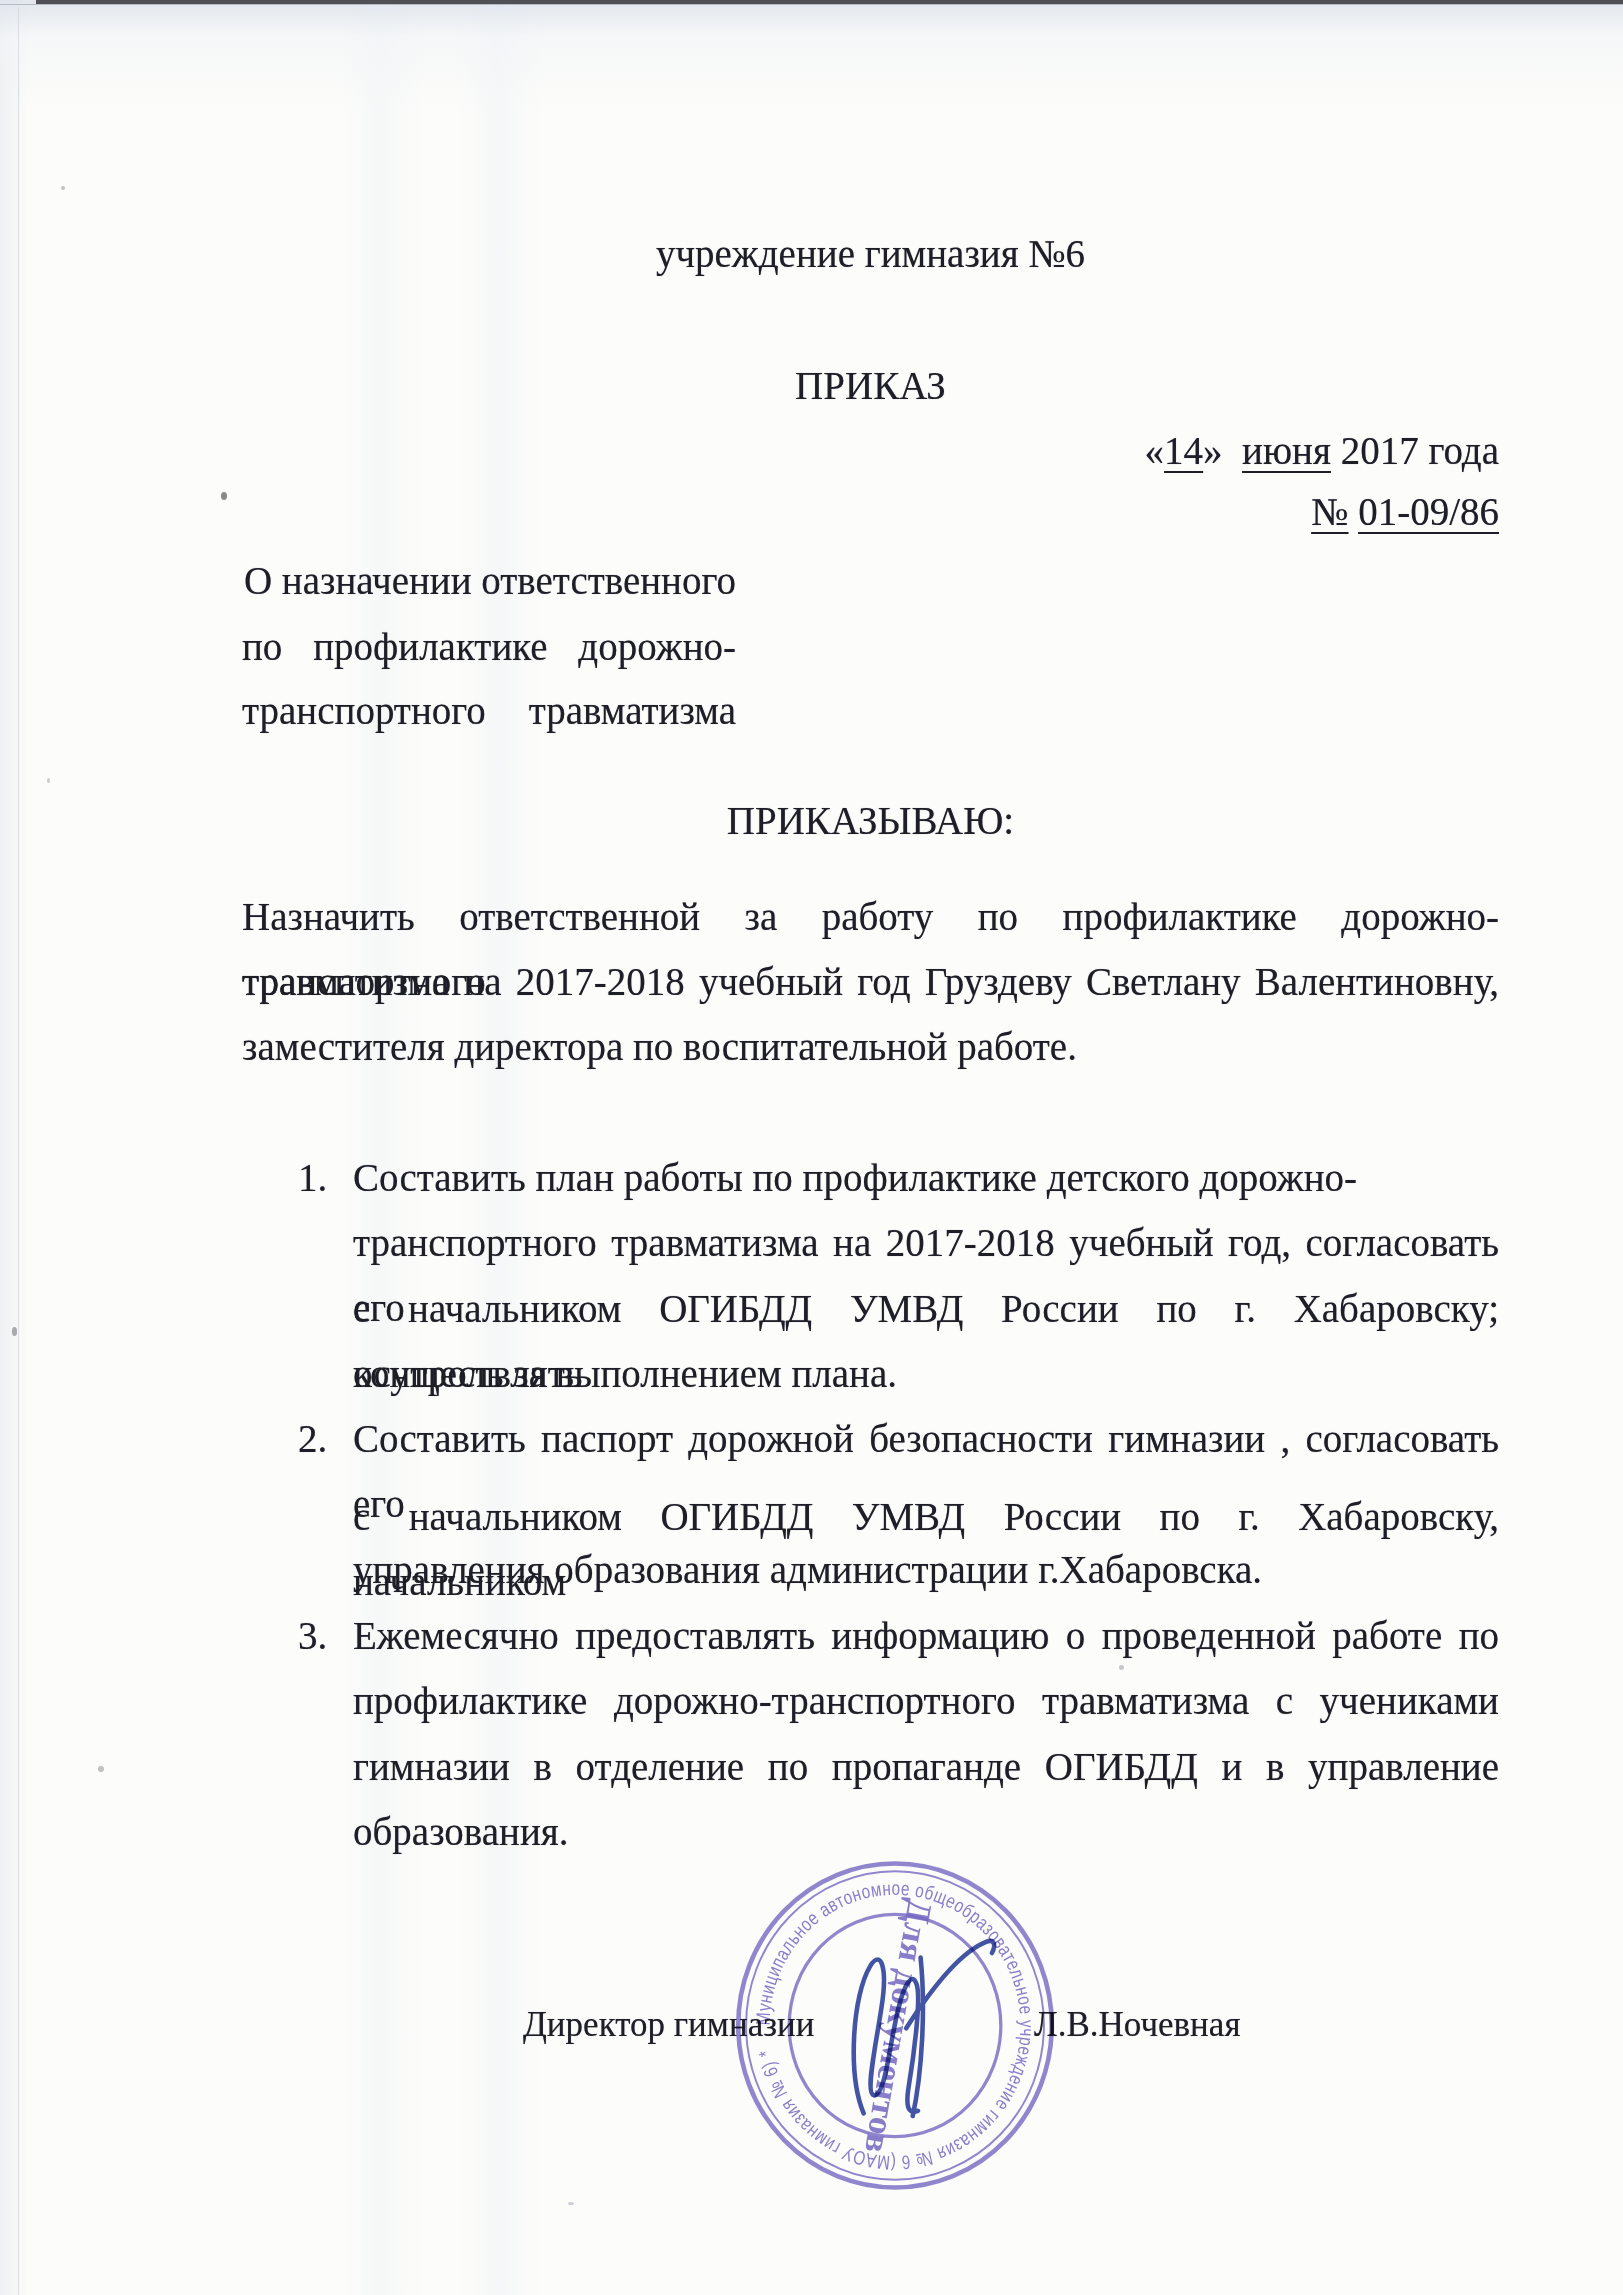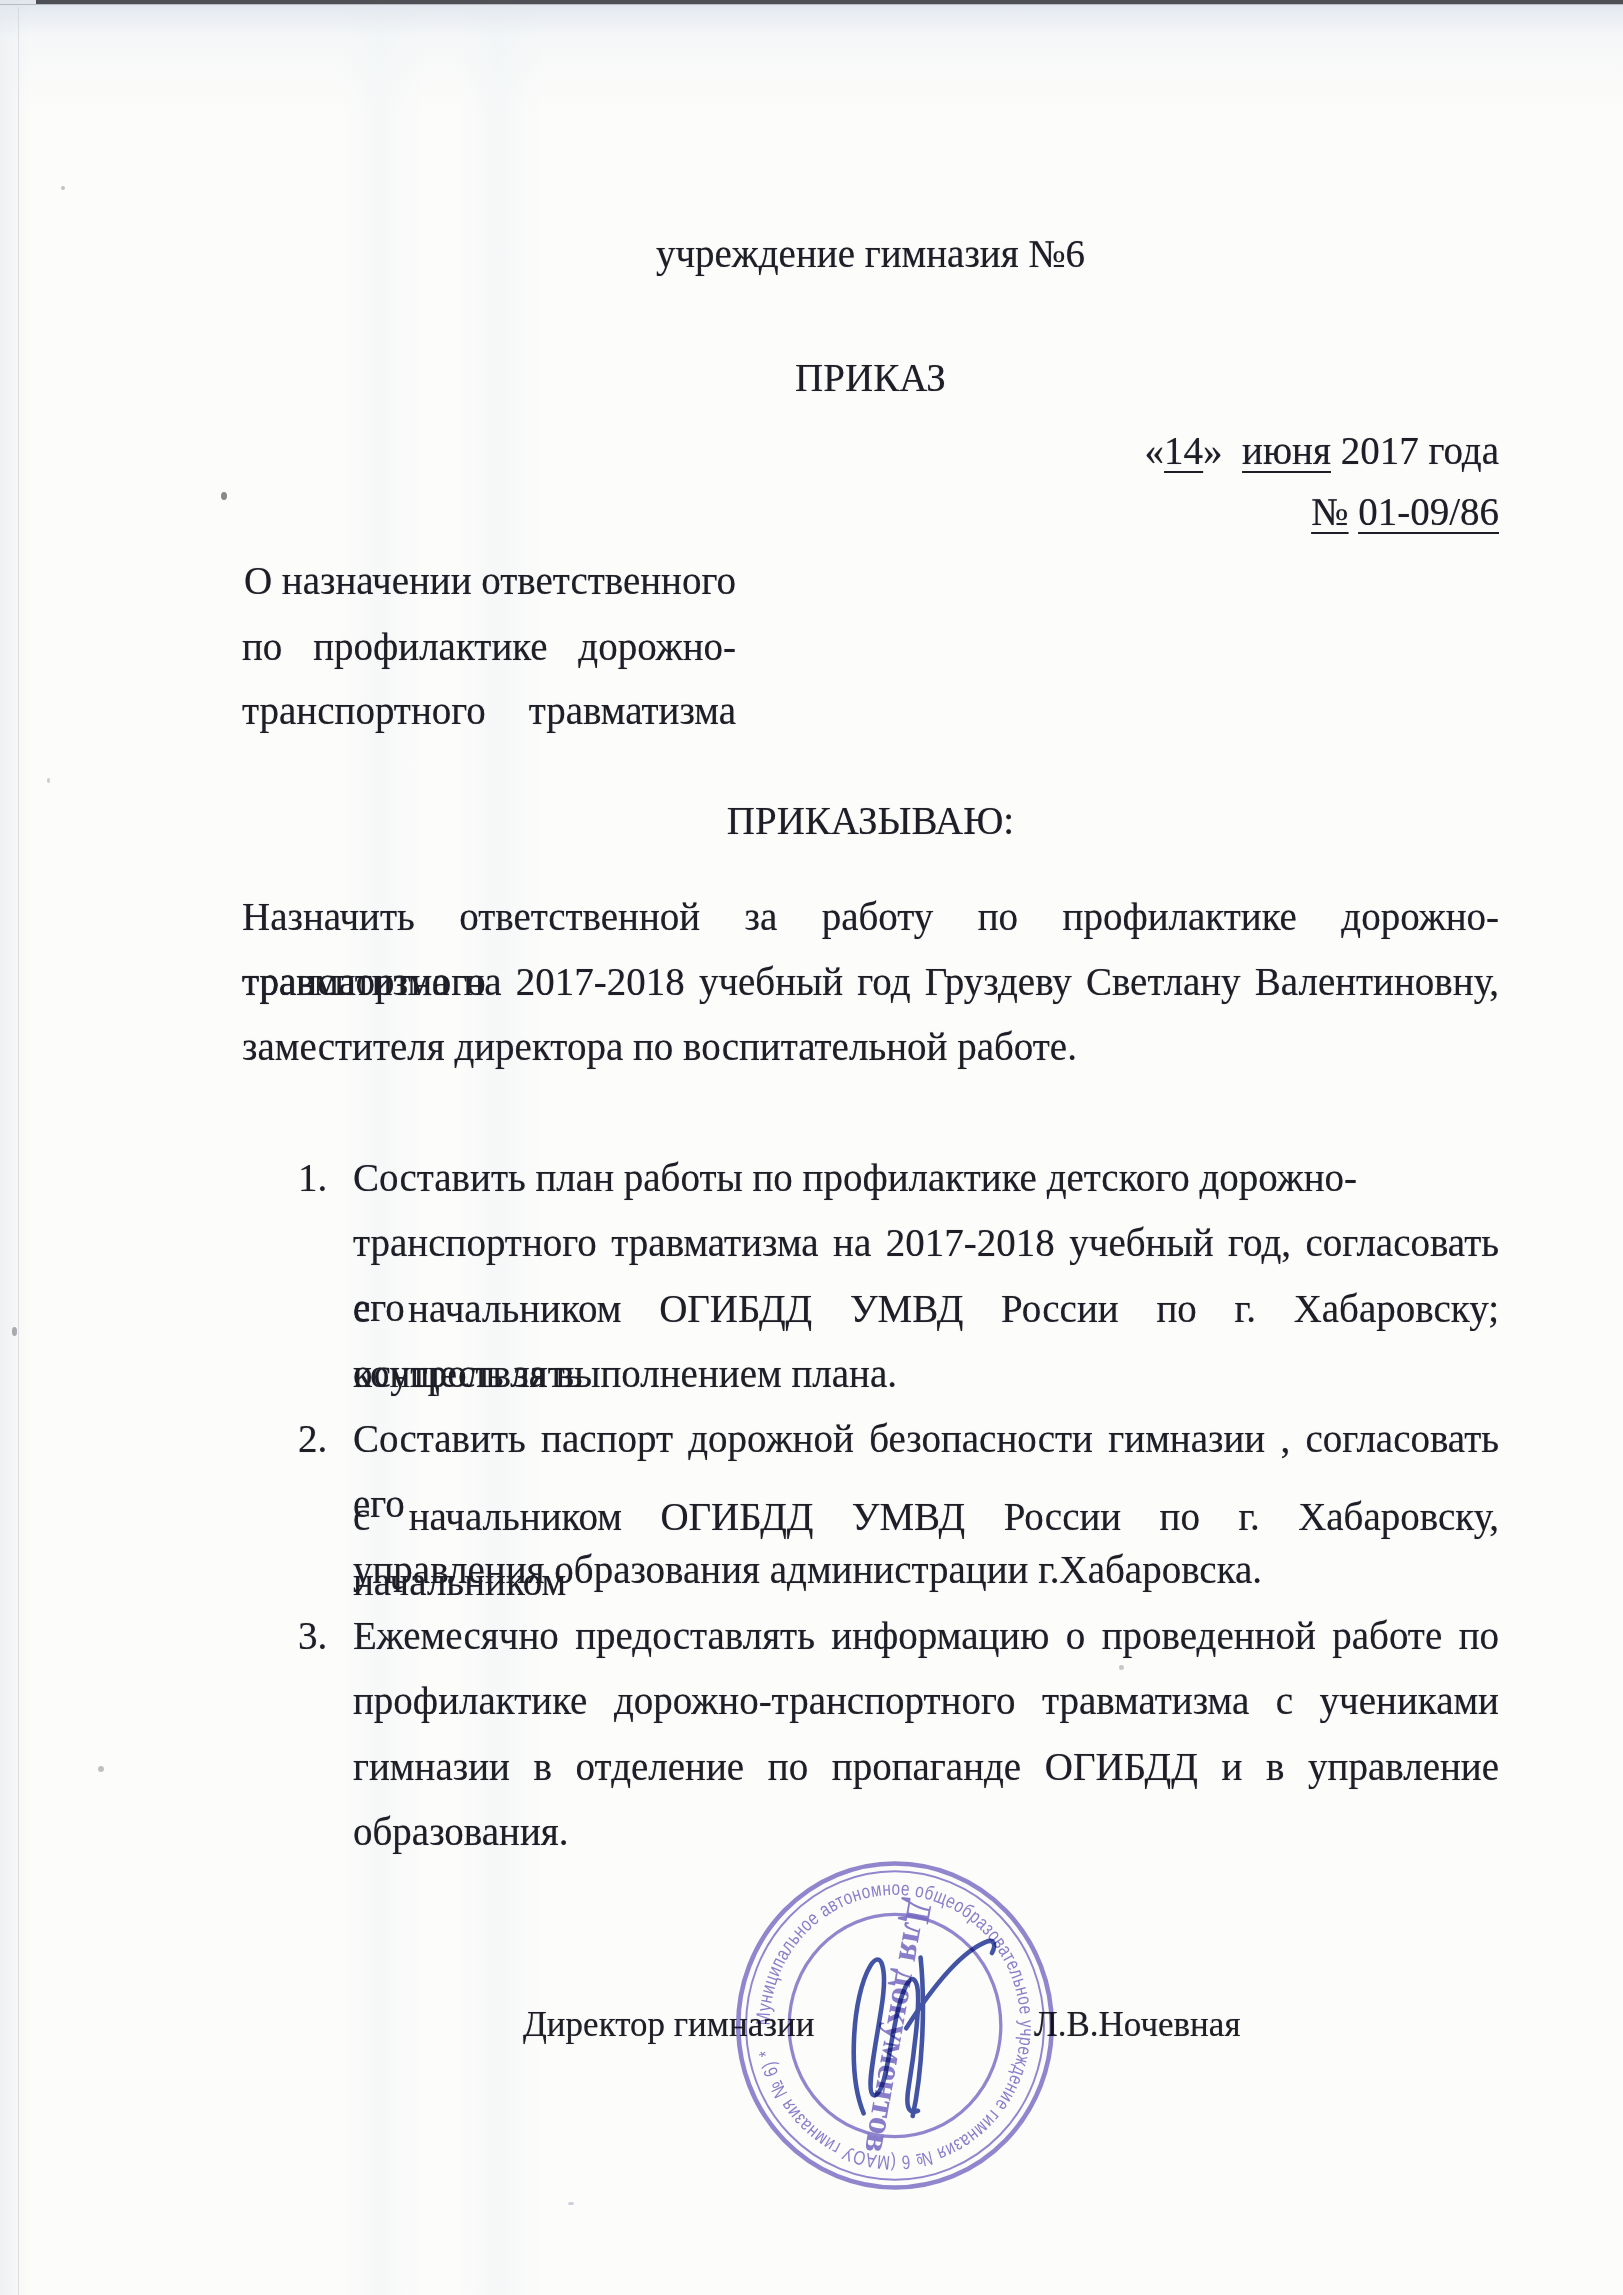--- a/index.html
+++ b/index.html
@@ -40,21 +40,21 @@
 <body>
 
 <div class="page">
 
   <div class="scan-top"></div>
   <div class="scan-top2"></div>
   <div class="scan-left"></div>
 
   <div class="ln center" style="top:221px">учреждение гимназия №6</div>
 
-  <div class="ln center" style="top:345px">ПРИКАЗ</div>
+  <div class="ln center" style="top:353px">ПРИКАЗ</div>
 
   <div class="ln pre" style="top:418px"><span>«</span><span class="ul">14</span><span>»</span><span>  </span><span class="ul">июня</span><span> 2017 года</span></div>
 
   <div class="ln pre" style="top:479px"><span class="ul">№</span><span> </span><span class="ul">01-09/86</span></div>
 
   <div class="ln subj" style="top:548px">О назначении ответственного</div>
   <div class="ln subj jl" style="top:614px">по профилактике дорожно-</div>
   <div class="ln subj jl" style="top:678px">транспортного травматизма</div>
 
   <div class="ln center" style="top:788px">ПРИКАЗЫВАЮ:</div>

